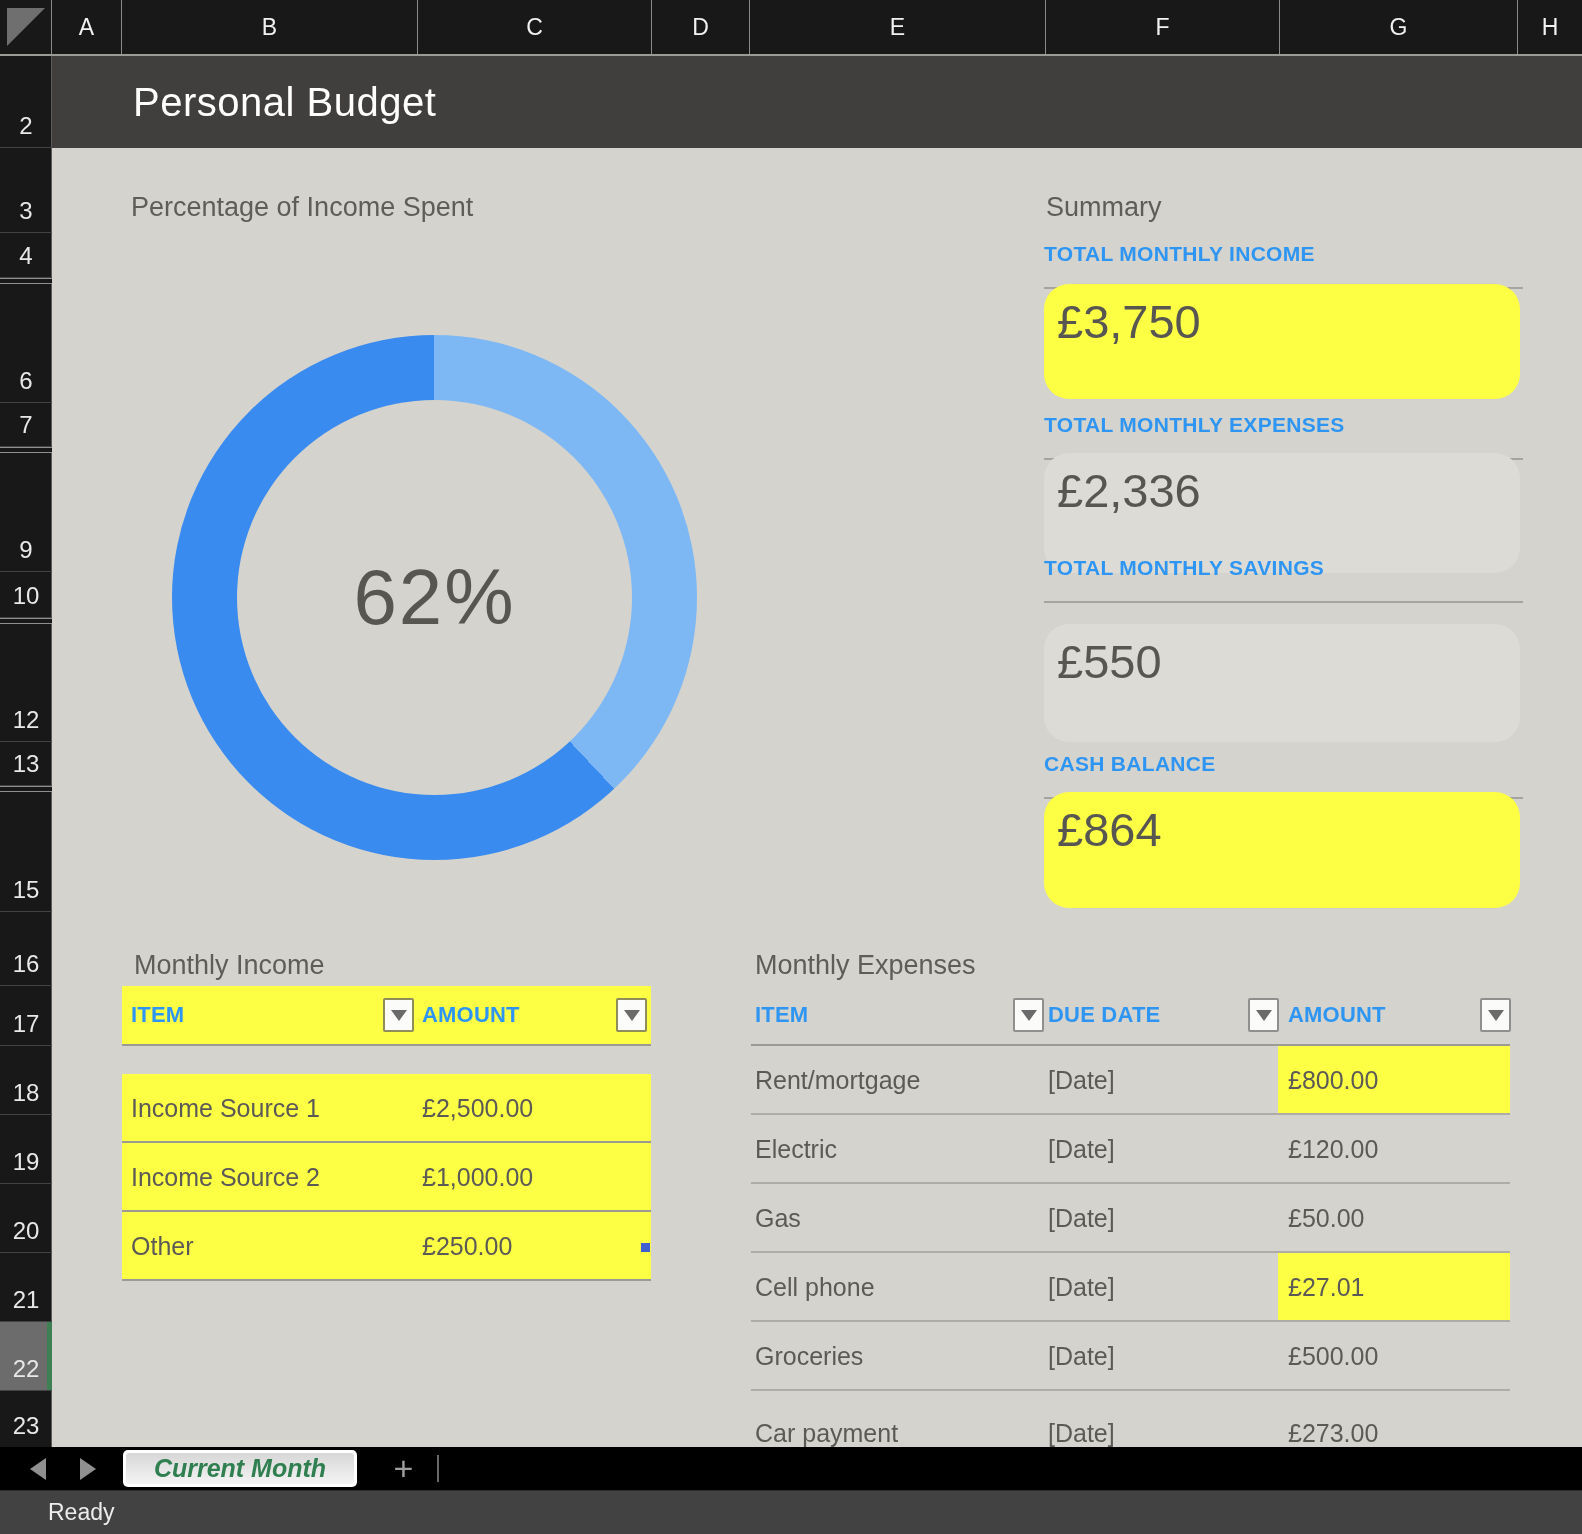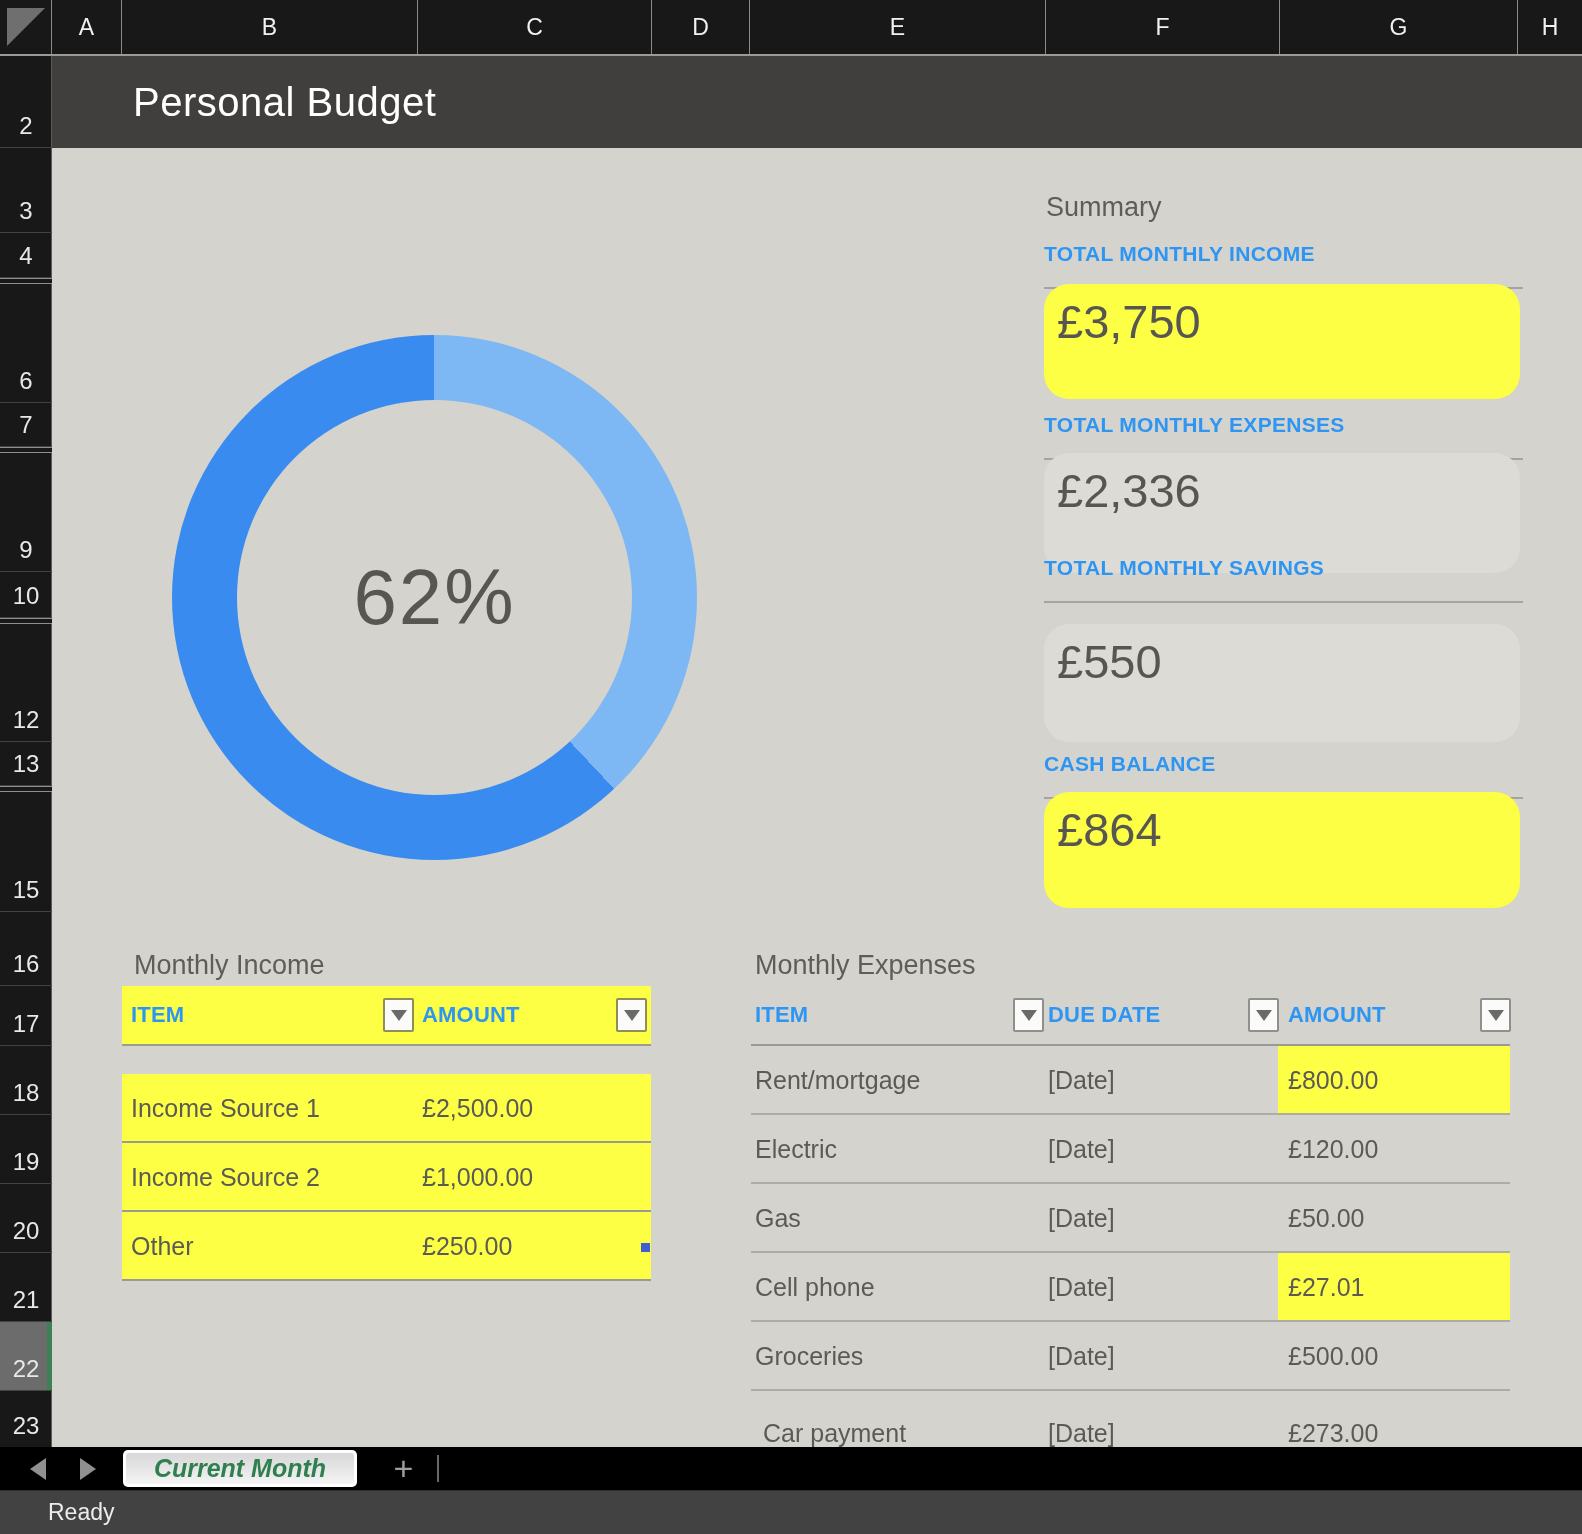--- a/index.html
+++ b/index.html
@@ -130,20 +130,21 @@
     <div class="row-cell selected" style="top:1266px;height:69px">22</div>
     <div class="row-cell" style="top:1335px;height:56px;border-bottom:none">23</div>
   </div>
 
   <div class="canvas"></div>
 
   <div class="title-bar">
     <span>Personal Budget</span>
   </div>
 
+  <div class="section-heading" style="left:131px;top:192px">Percentage of Income Spent</div>
   <div class="donut" style="background: conic-gradient(rgb(126, 184, 244) 0deg, rgb(126, 184, 244) 38%, rgb(58, 139, 239) 38%, rgb(58, 139, 239) 100%);">
     <div class="donut-hole">
       <span>62%</span>
     </div>
   </div>
 
   <div class="section-heading" style="left:1046px;top:192px">Summary</div>
 
   <div class="sum-label" style="top:242px">TOTAL MONTHLY INCOME</div>
   <div class="sum-value hl" style="top:284px;height:115px">£3,750</div>
@@ -222,21 +223,21 @@
     <div class="row-label" style="left:4px">Cell phone</div>
     <div class="row-label" style="left:297px">[Date]</div>
     <div class="row-label" style="left:537px">£27.01</div>
   </div>
   <div class="exp-row" style="top:1322px;height:69px">
     <div class="row-label" style="left:4px">Groceries</div>
     <div class="row-label" style="left:297px">[Date]</div>
     <div class="row-label" style="left:537px">£500.00</div>
   </div>
   <div class="exp-row" style="top:1391px;height:56px;border-bottom:none">
-    <div class="row-label" style="left:12px;top:28px;transform:none">Car payment</div>
+    <div class="row-label" style="left:4px;top:28px;transform:none">Car payment</div>
     <div class="row-label" style="left:297px;top:28px;transform:none">[Date]</div>
     <div class="row-label" style="left:537px;top:28px;transform:none">£273.00</div>
   </div>
 
   <div class="tab-bar">
     <div class="nav-arrow nav-left"></div>
     <div class="nav-arrow nav-right"></div>
     <div class="sheet-tab">
       <div class="sheet-tab-inner">Current Month</div>
     </div>

